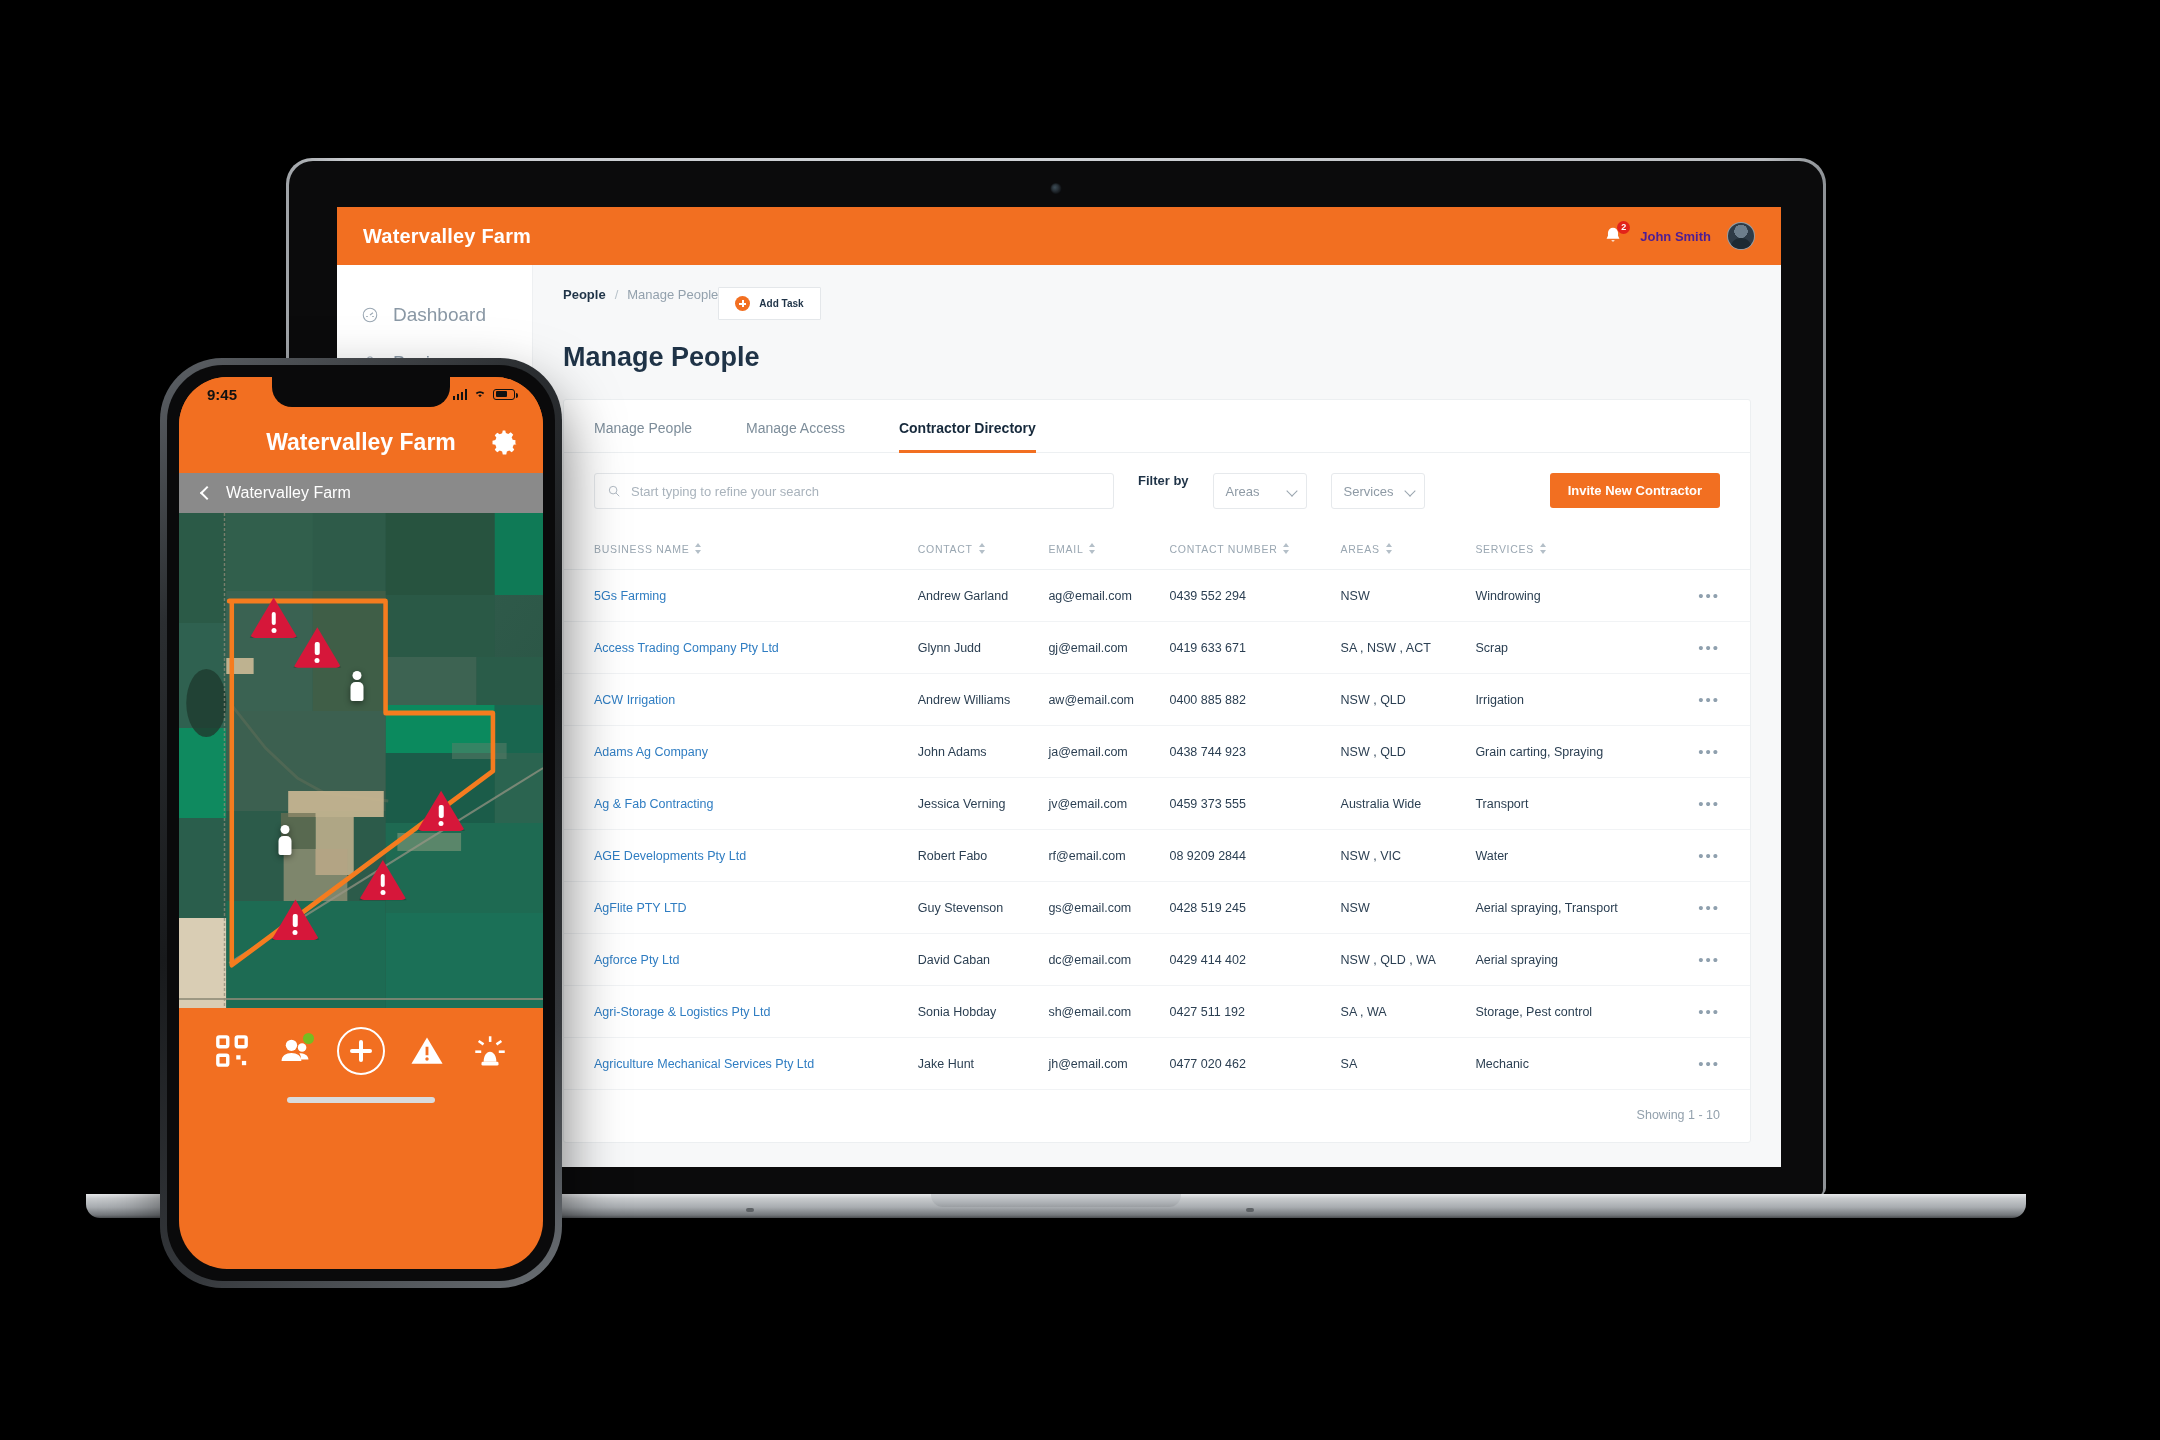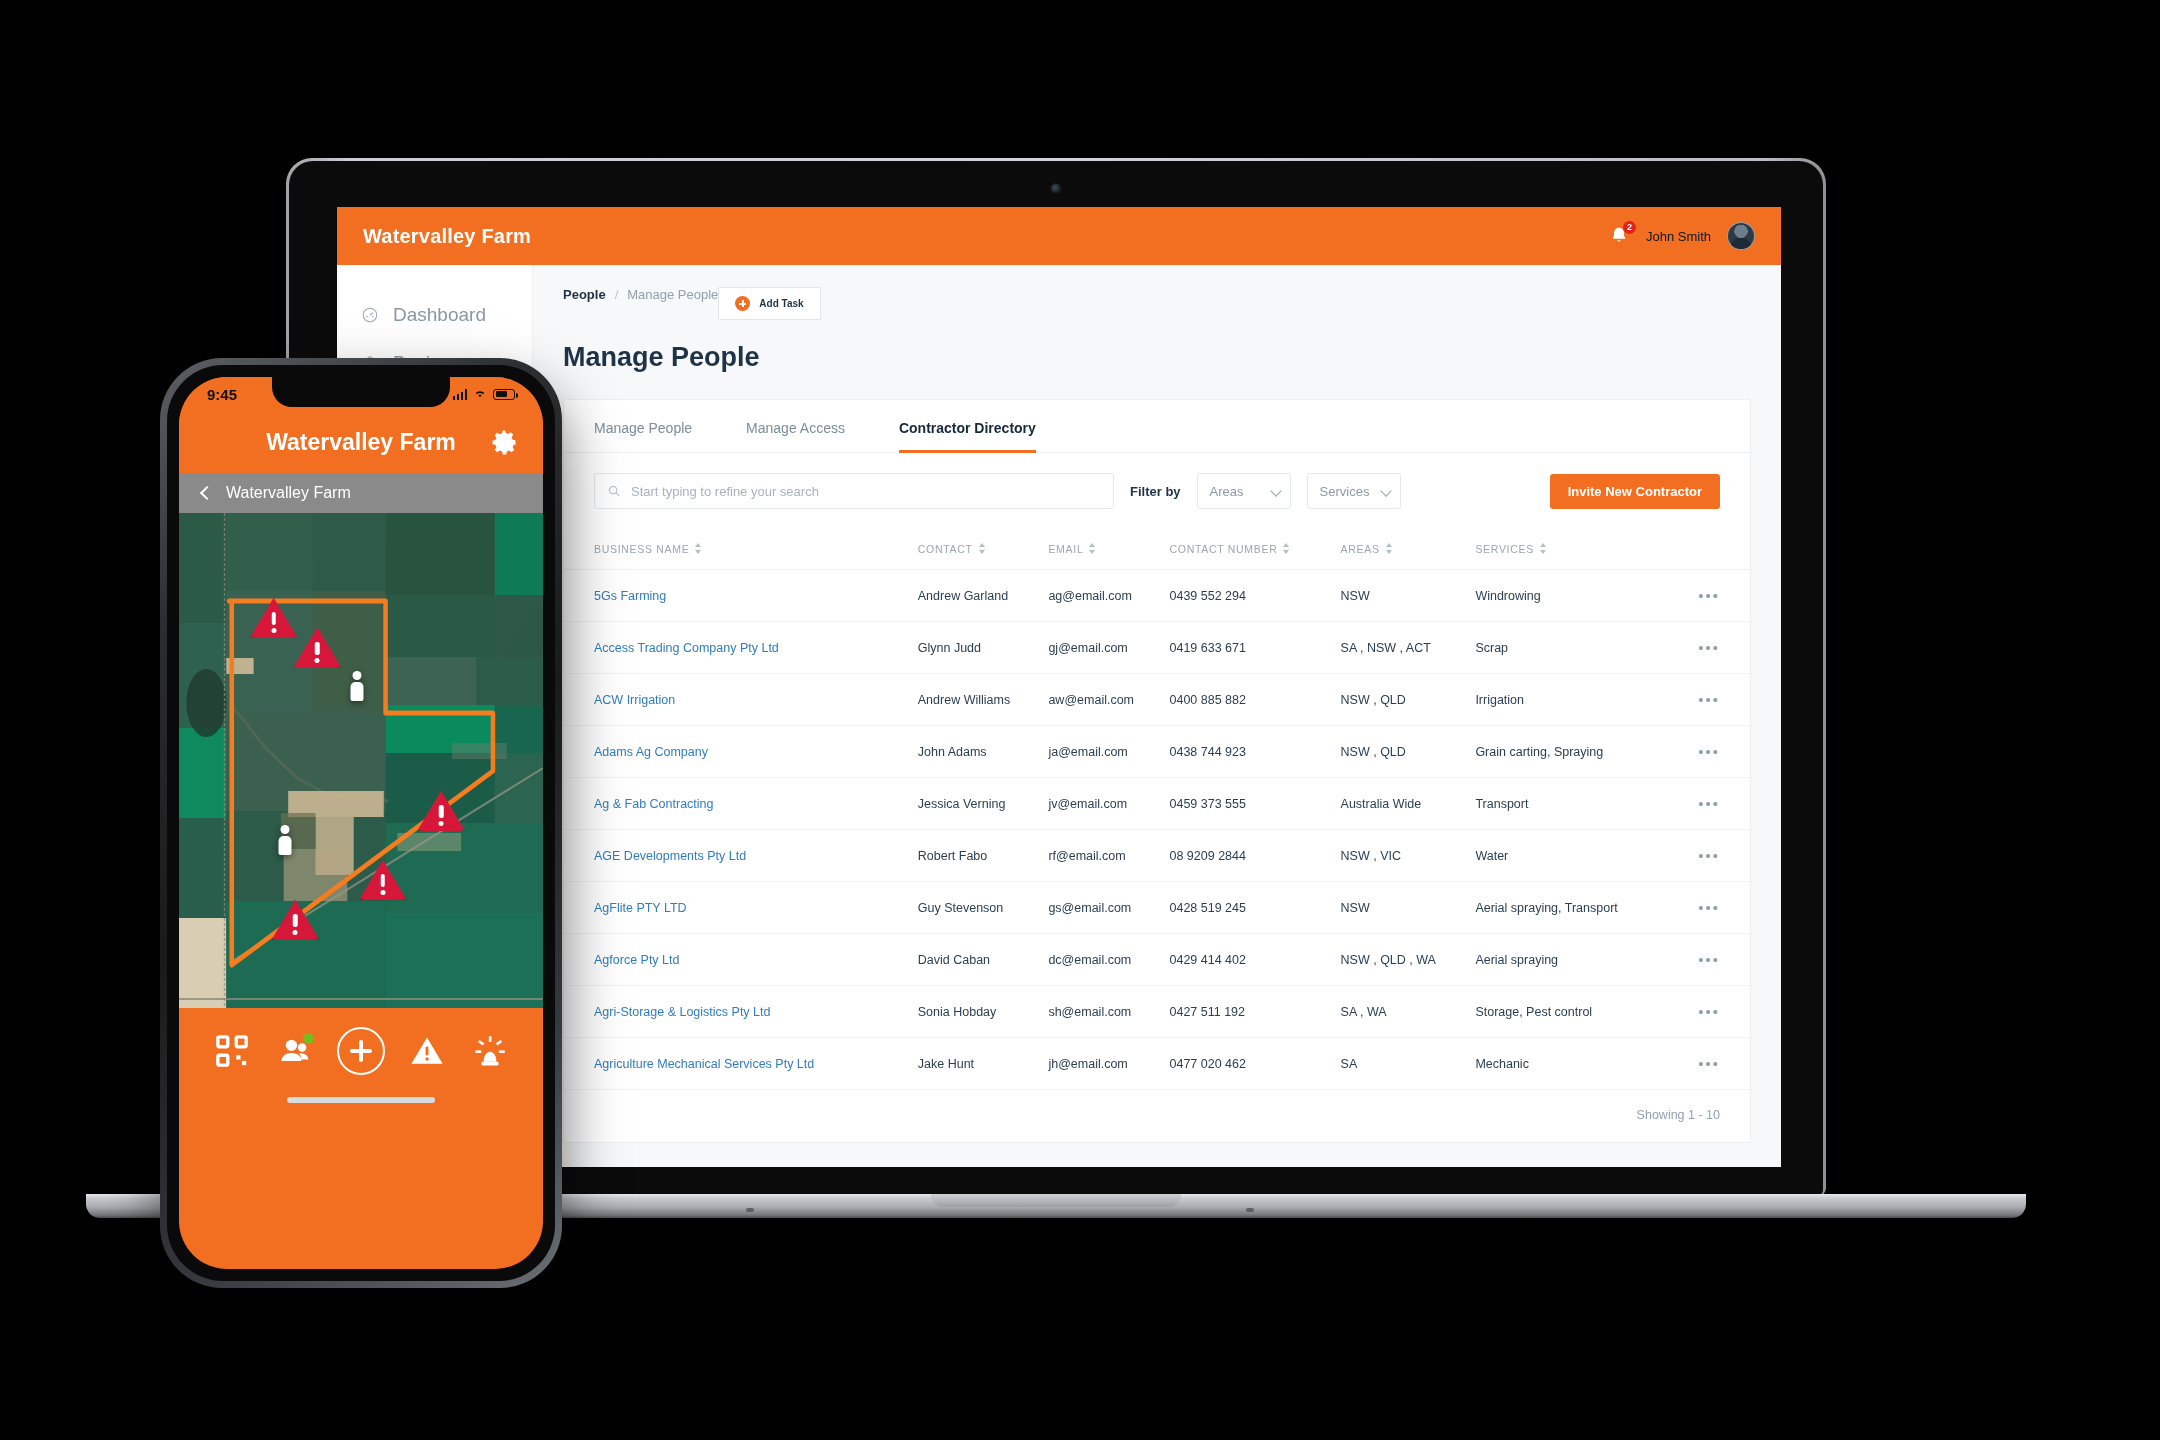--- a/index.html
+++ b/index.html
@@ -55,21 +55,21 @@
     padding: 0 26px; justify-content: space-between;
   }
   .app-title { color: #fff; font-size: 20px; font-weight: bold; letter-spacing: .2px; }
   .header-right { display: flex; align-items: center; gap: 16px; }
   .bell-wrap { position: relative; width: 22px; height: 24px; }
   .bell-badge {
     position: absolute; right: -6px; top: -3px; background: #E2231A; color:#fff;
     font-size: 9px; line-height: 13px; min-width: 13px; height: 13px; border-radius: 7px;
     text-align: center; font-weight: bold;
   }
-  .user-name { color: #0f172a; font-size: 13px; }
+  .user-name { color: #4c1d95; font-size: 13px; font-weight: bold; }
   .avatar {
     width: 28px; height: 28px; border-radius: 50%;
     background: radial-gradient(circle at 50% 32%, #6d7e8c 0 30%, #2e3b47 31% 100%);
     border: 1px solid rgba(255,255,255,.5); overflow:hidden; position: relative;
   }
   .avatar::after {
     content:""; position:absolute; left:50%; top:58%; transform:translateX(-50%);
     width:22px; height:18px; border-radius:11px 11px 0 0; background:#1d2a33;
   }
 
@@ -94,21 +94,21 @@
   .add-plus::after  { left:6.7px; top:4.2px; width:1.6px; height:7px; }
 
   .page-title { font-size: 27px; color:#1f3347; font-weight:bold; margin: 22px 0 26px 0; }
 
   .card { background:#fff; border:1px solid #eceff1; border-radius:3px; }
   .tabs { display:flex; gap:54px; padding: 0 30px; border-bottom:1px solid #edf0f2; }
   .tab { padding: 20px 0 16px 0; font-size:14px; color:#7d8d9a; position:relative; }
   .tab.active { color:#16293b; font-weight:bold; }
   .tab.active::after { content:""; position:absolute; left:0; right:0; bottom:-1px; height:3px; background:#F26F21; }
 
-  .toolbar { display:flex; align-items:center; gap:16px; padding: 20px 30px; }
+  .toolbar { display:flex; align-items:flex-start; gap:24px; padding: 20px 30px; }
   .search {
     flex: 0 0 520px; display:flex; align-items:center; gap:10px;
     border:1px solid #e6e9ec; border-radius:3px; height:36px; padding:0 12px; background:#fff;
   }
   .search svg { width:14px; height:14px; stroke:#aab4bd; fill:none; stroke-width:1.6; }
   .search input { border:0; outline:0; flex:1; font-size:13px; color:#5b6b78; font-family:inherit; background:transparent; }
   .search input::placeholder { color:#a9b3bc; }
   .filter-label { font-size:13px; color:#1f3347; font-weight:bold; white-space:nowrap; }
   .select {
     position:relative; border:1px solid #e6e9ec; border-radius:3px; height:36px; min-width:94px;

